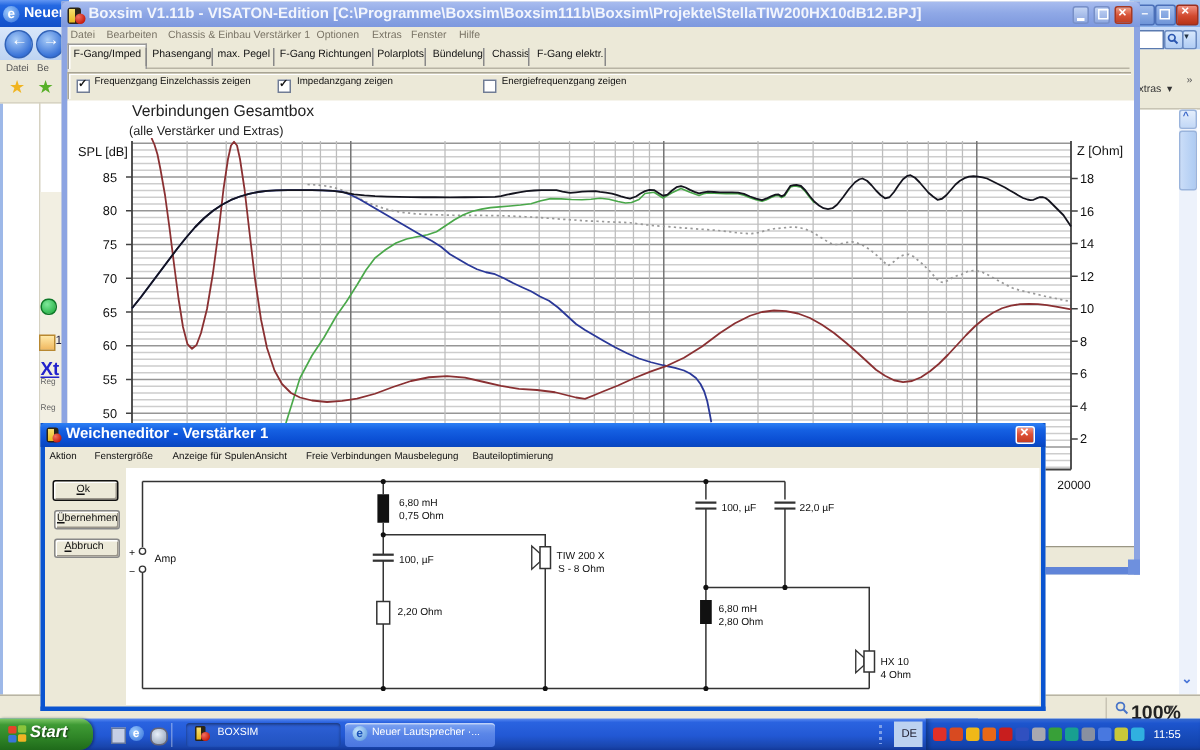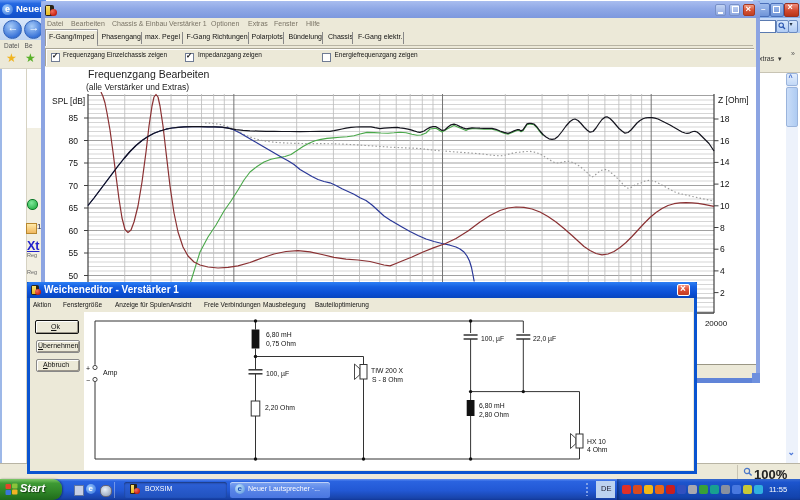--- a/index.html
+++ b/index.html
@@ -74,20 +74,21 @@
 </div>
 
 <div class="abs" style="left:41px;top:1px;width:719px;height:382px;background:#ECE9D8;">
   <div class="abs" style="left:0;top:0;width:4px;height:382px;background:#8CA4E2;"></div>
   <div class="abs" style="left:715px;top:0;width:4px;height:382px;background:#8CA4E2;"></div>
 
   <div class="abs" style="left:0;top:0;width:719px;height:17px;background:linear-gradient(180deg,#A9BDEF 0%,#8FA8E6 45%,#7D98DE 100%);border-radius:4px 4px 0 0;"></div>
   <div class="abs" style="left:4px;top:3.5px;width:9px;height:11px;background:#2A2418;border-radius:2px;"></div>
   <div class="abs" style="left:5px;top:4.5px;width:4px;height:9px;background:linear-gradient(180deg,#F8E070,#E8B820);"></div>
   <div class="abs" style="left:8.5px;top:7.5px;width:7px;height:7px;border-radius:4px;background:radial-gradient(circle at 32% 32%,#F27060,#C81E10 70%,#901008);"></div>
+  <div class="txt" style="left:18px;top:3px;font-size:10px;font-weight:bold;color:#F2F5FD;">Boxsim V1.11b - VISATON-Edition [C:\Programme\Boxsim\Boxsim111b\Boxsim\Projekte\StellaTIW200HX10dB12.BPJ]</div>
   <div class="abs" style="left:674px;top:2.5px;width:11px;height:12px;background:linear-gradient(180deg,#C3D4F4,#8FA8E0);border:1px solid #7890C8;border-radius:2px;box-sizing:border-box;"></div>
   <div class="abs" style="left:677px;top:10.5px;width:5px;height:2px;background:#fff;"></div>
   <div class="abs" style="left:688px;top:2.5px;width:11px;height:12px;background:linear-gradient(180deg,#C3D4F4,#8FA8E0);border:1px solid #7890C8;border-radius:2px;box-sizing:border-box;"></div>
   <div class="abs" style="left:690.5px;top:5px;width:5px;height:5px;border:1.4px solid #fff;"></div>
   <div class="abs" style="left:701.5px;top:2.5px;width:12px;height:12px;background:linear-gradient(180deg,#F0A088,#D85438 50%,#C04024);border:1px solid #A83820;border-radius:2px;box-sizing:border-box;"></div>
   <div class="txt" style="left:704.5px;top:1.5px;font-size:9.5px;font-weight:bold;color:#fff;">×</div>
 
   <div class="txt" style="left:6px;top:19px;font-size:7px;color:#7A7466;">Datei</div>
   <div class="txt" style="left:30px;top:19px;font-size:7px;color:#7A7466;">Bearbeiten</div>
   <div class="txt" style="left:71px;top:19px;font-size:7px;color:#7A7466;">Chassis &amp; Einbau</div>
@@ -120,21 +121,21 @@
   <div class="abs" style="left:10px;top:52px;width:7px;height:7px;background:#fff;border:1px solid #707C94;"></div>
   <div class="txt" style="left:11px;top:50px;font-size:7.5px;color:#111;font-weight:bold;">✓</div>
   <div class="txt" style="left:22px;top:50px;font-size:6.5px;color:#111;">Frequenzgang Einzelchassis zeigen</div>
   <div class="abs" style="left:144px;top:52px;width:7px;height:7px;background:#fff;border:1px solid #707C94;"></div>
   <div class="txt" style="left:145px;top:50px;font-size:7.5px;color:#111;font-weight:bold;">✓</div>
   <div class="txt" style="left:157px;top:50px;font-size:6.5px;color:#111;">Impedanzgang zeigen</div>
   <div class="abs" style="left:281px;top:52px;width:7px;height:7px;background:#fff;border:1px solid #707C94;"></div>
   <div class="txt" style="left:293.5px;top:50px;font-size:6.5px;color:#111;">Energiefrequenzgang zeigen</div>
 
   <div class="abs" style="left:4px;top:66px;width:711px;height:297px;background:#fff;"></div>
-  <div class="txt" style="left:47px;top:67px;font-size:10.5px;color:#222;">Frequenzgang Bearbeiten</div>
+  <div class="txt" style="left:47px;top:67px;font-size:10.5px;color:#222;">Verbindungen Gesamtbox</div>
   <div class="txt" style="left:45px;top:81px;font-size:8.5px;color:#222;">(alle Verstärker und Extras)</div>
   <svg class="abs" style="left:5px;top:91px;" width="707" height="244" viewBox="46 92 707 244">
 <line x1="88.0" y1="95.5" x2="714.0" y2="95.5" stroke="#969696" stroke-width="0.9"></line>
 <line x1="88.0" y1="100.0" x2="714.0" y2="100.0" stroke="#cdcdcd" stroke-width="0.85"></line>
 <line x1="88.0" y1="104.5" x2="714.0" y2="104.5" stroke="#cdcdcd" stroke-width="0.85"></line>
 <line x1="88.0" y1="109.0" x2="714.0" y2="109.0" stroke="#cdcdcd" stroke-width="0.85"></line>
 <line x1="88.0" y1="113.5" x2="714.0" y2="113.5" stroke="#cdcdcd" stroke-width="0.85"></line>
 <line x1="88.0" y1="118.0" x2="714.0" y2="118.0" stroke="#969696" stroke-width="0.9"></line>
 <line x1="88.0" y1="122.5" x2="714.0" y2="122.5" stroke="#cdcdcd" stroke-width="0.85"></line>
 <line x1="88.0" y1="127.0" x2="714.0" y2="127.0" stroke="#cdcdcd" stroke-width="0.85"></line>

